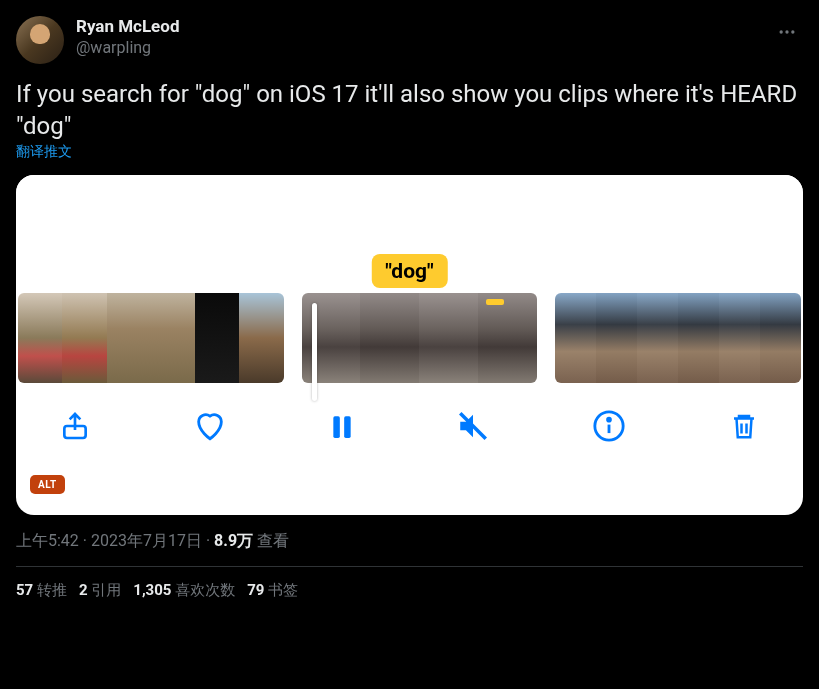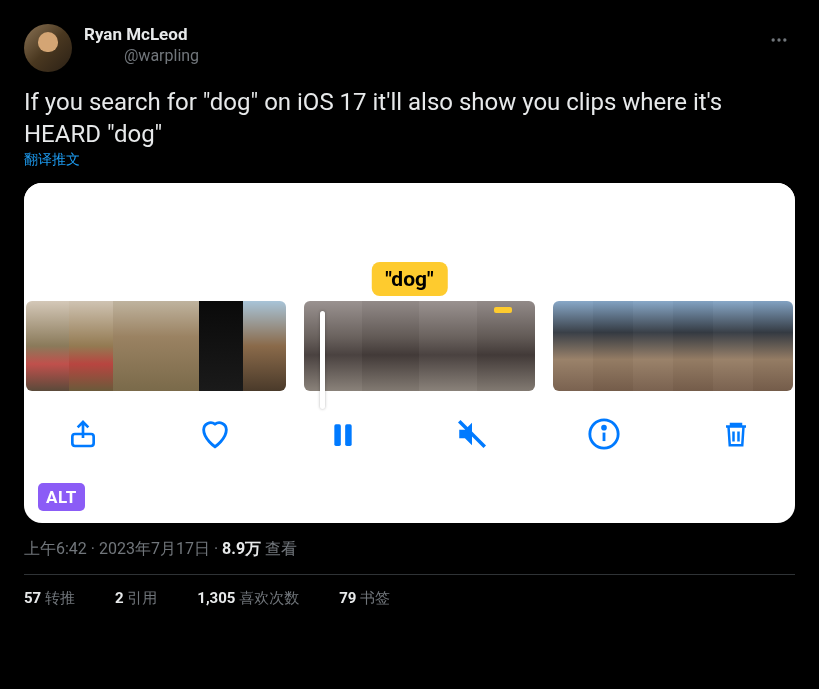--- a/index.html
+++ b/index.html
@@ -5,21 +5,21 @@
     * { margin: 0; padding: 0; box-sizing: border-box; }
     body {
       background: #000;
       font-family: -apple-system, BlinkMacSystemFont, "Segoe UI", Roboto, Helvetica, Arial, sans-serif;
       color: #e7e9ea;
       width: 819px;
       height: 689px;
       overflow: hidden;
     }
     .tweet-container {
-      padding: 24px;
+      padding: 16px;
       position: relative;
     }
     .tweet-header {
       display: flex;
       align-items: flex-start;
       gap: 12px;
       position: relative;
     }
     .avatar {
       width: 48px;
@@ -46,21 +46,20 @@
       gap: 2px;
     }
     .display-name {
       font-weight: 700;
       font-size: 17px;
       color: #e7e9ea;
     }
     .username {
       font-size: 16px;
       color: #71767b;
-      margin-left: 40px;
     }
     .more-btn {
       position: absolute;
       right: 0;
       top: 0;
       color: #71767b;
       padding: 6px;
       cursor: pointer;
     }
     .tweet-text {
@@ -161,25 +160,25 @@
       height: 34px;
       color: #007aff;
       cursor: pointer;
       display: flex;
       align-items: center;
       justify-content: center;
     }
     .tb-icon.pause { width: 26px; }
     .alt-badge {
       position: absolute;
-      bottom: 12px;
+      bottom: 21px;
       left: 14px;
-      background: #8b5cf6;
+      background: #c2410c;
       color: #fff;
-      font-size: 17px;
+      font-size: 10px;
       font-weight: 700;
       padding: 4px 8px;
       border-radius: 5px;
       letter-spacing: 0.5px;
     }
     .tweet-meta {
       margin-top: 16px;
       font-size: 16px;
       color: #71767b;
     }
@@ -187,21 +186,21 @@
       color: #e7e9ea;
       font-weight: 700;
       margin-top: 32px;
     }
     .divider {
       margin-top: 14px;
       border-top: 1px solid #2f3336;
     }
     .engagement {
       display: flex;
-      gap: 40px;
+      gap: 12px;
       padding-top: 14px;
       font-size: 15px;
       color: #71767b;
     }
     .engagement .count {
       color: #e7e9ea;
       font-weight: 700;
     }
   </style>
 </head>
@@ -296,21 +295,21 @@
             <line x1="10" y1="10" x2="10" y2="18"></line>
             <line x1="14" y1="10" x2="14" y2="18"></line>
         </svg>
       </div>
     </div>
 
     <div class="alt-badge">ALT</div>
   </div>
 
   <div class="tweet-meta">
-    <span>上午6:42</span>
+    <span>上午5:42</span>
     <span> · </span>
     <span>2023年7月17日</span>
     <span> · </span>
     <span class="views-count">8.9万</span>
     <span> </span>
     <span>查看</span>
   </div>
 
   <div class="divider"></div>
 

